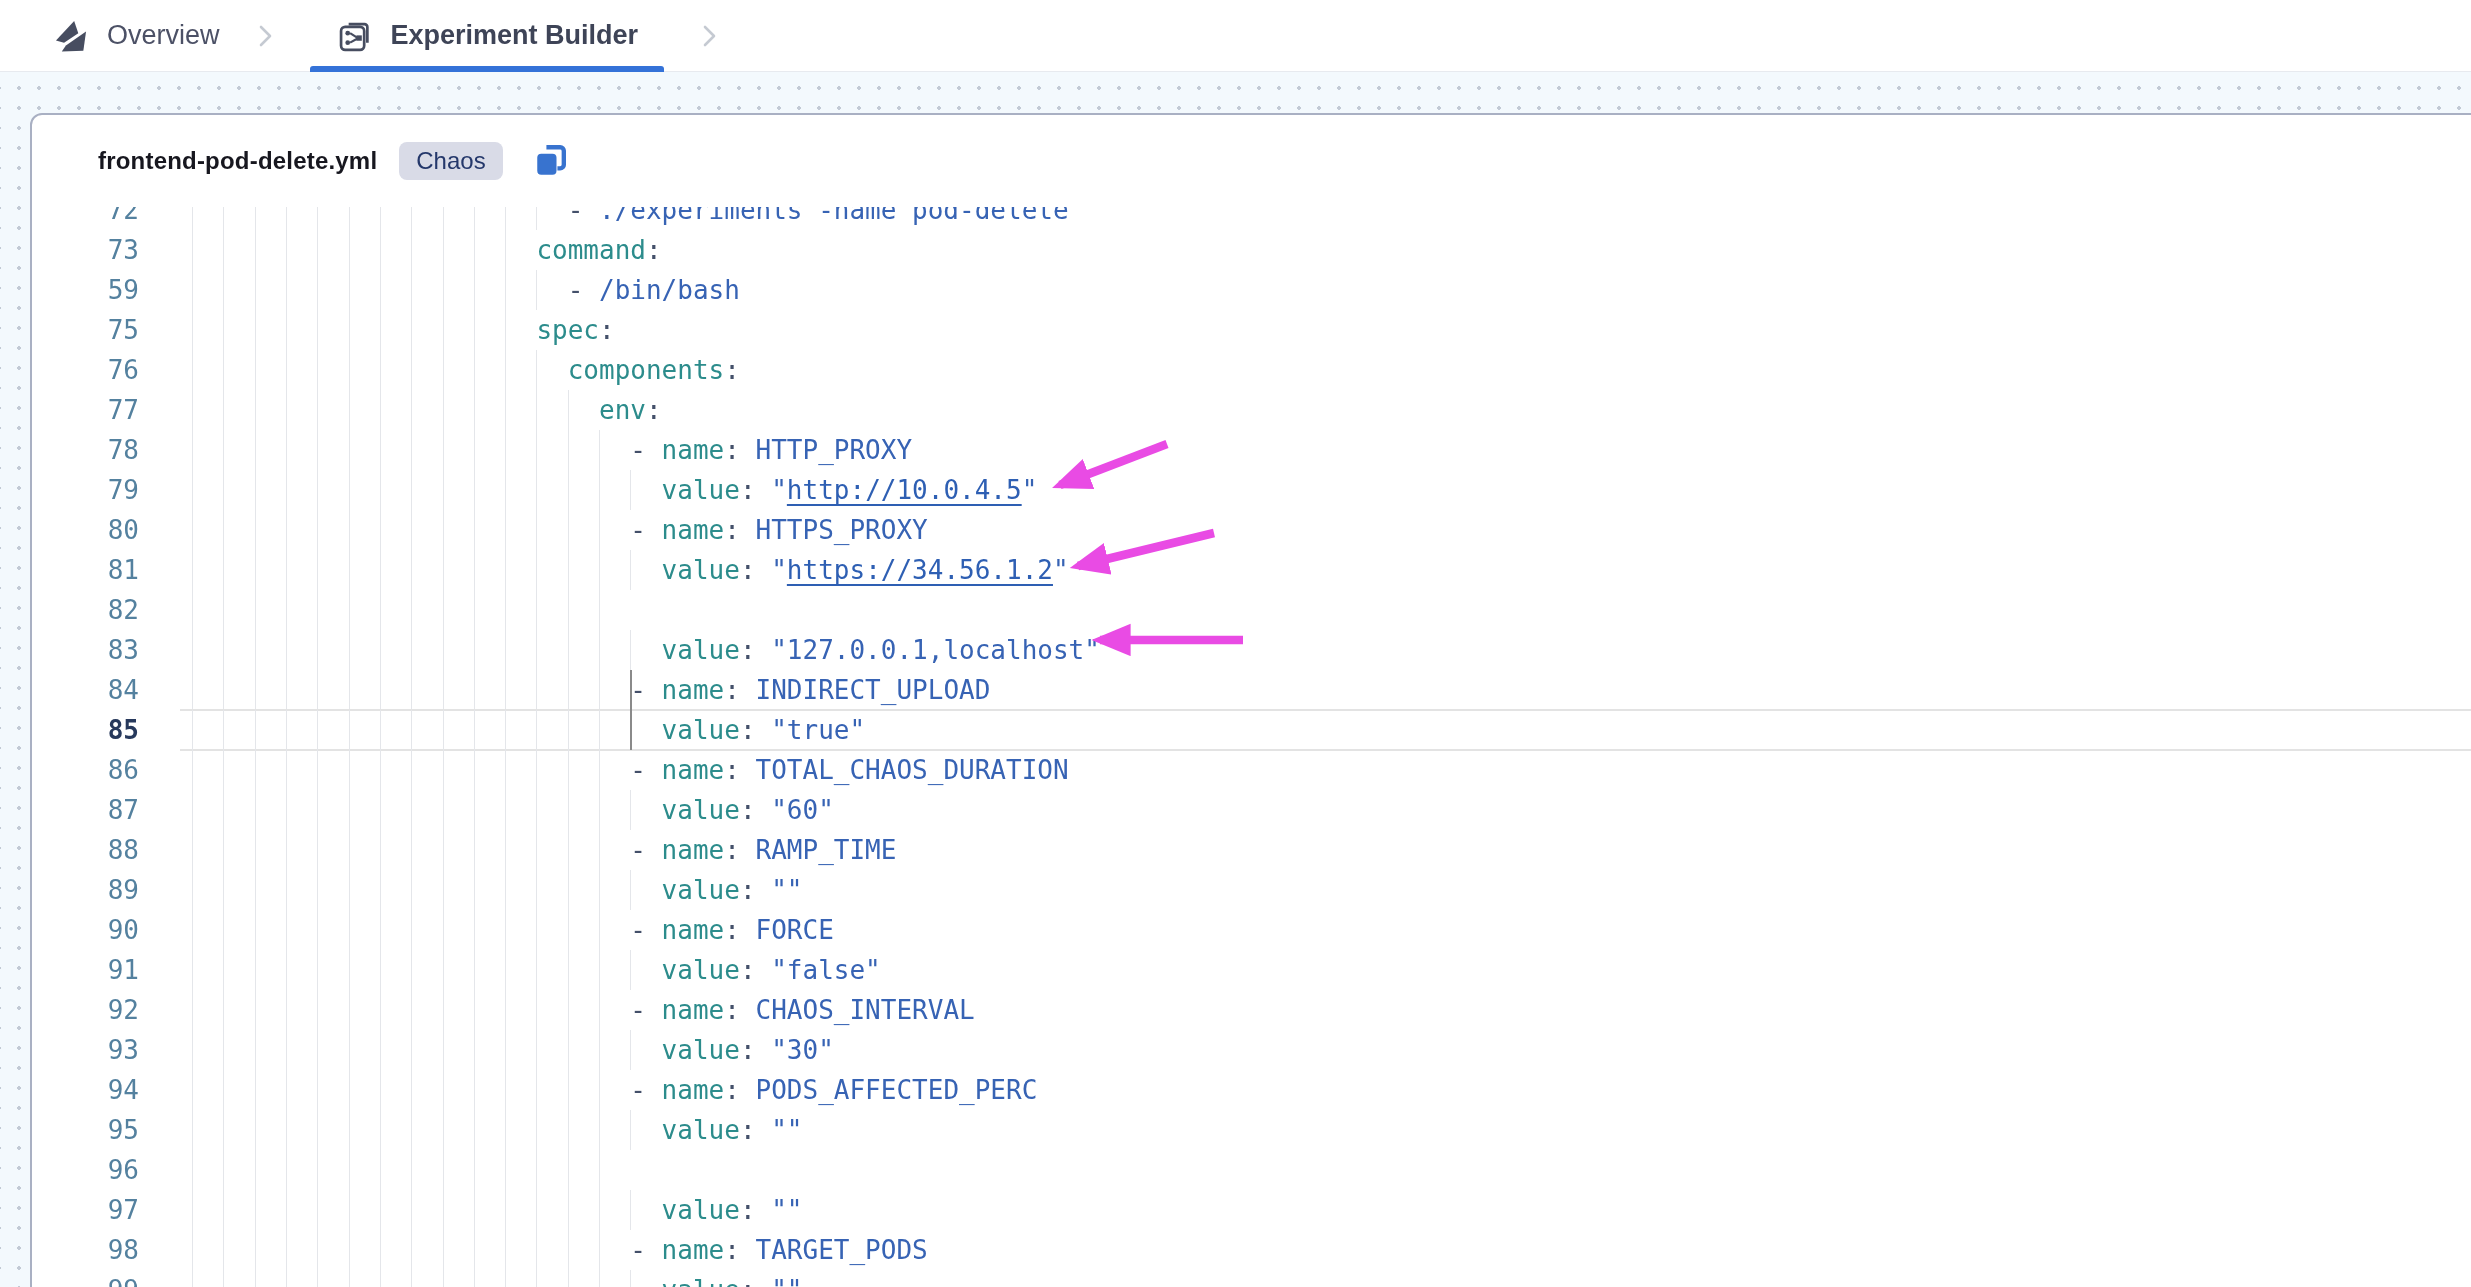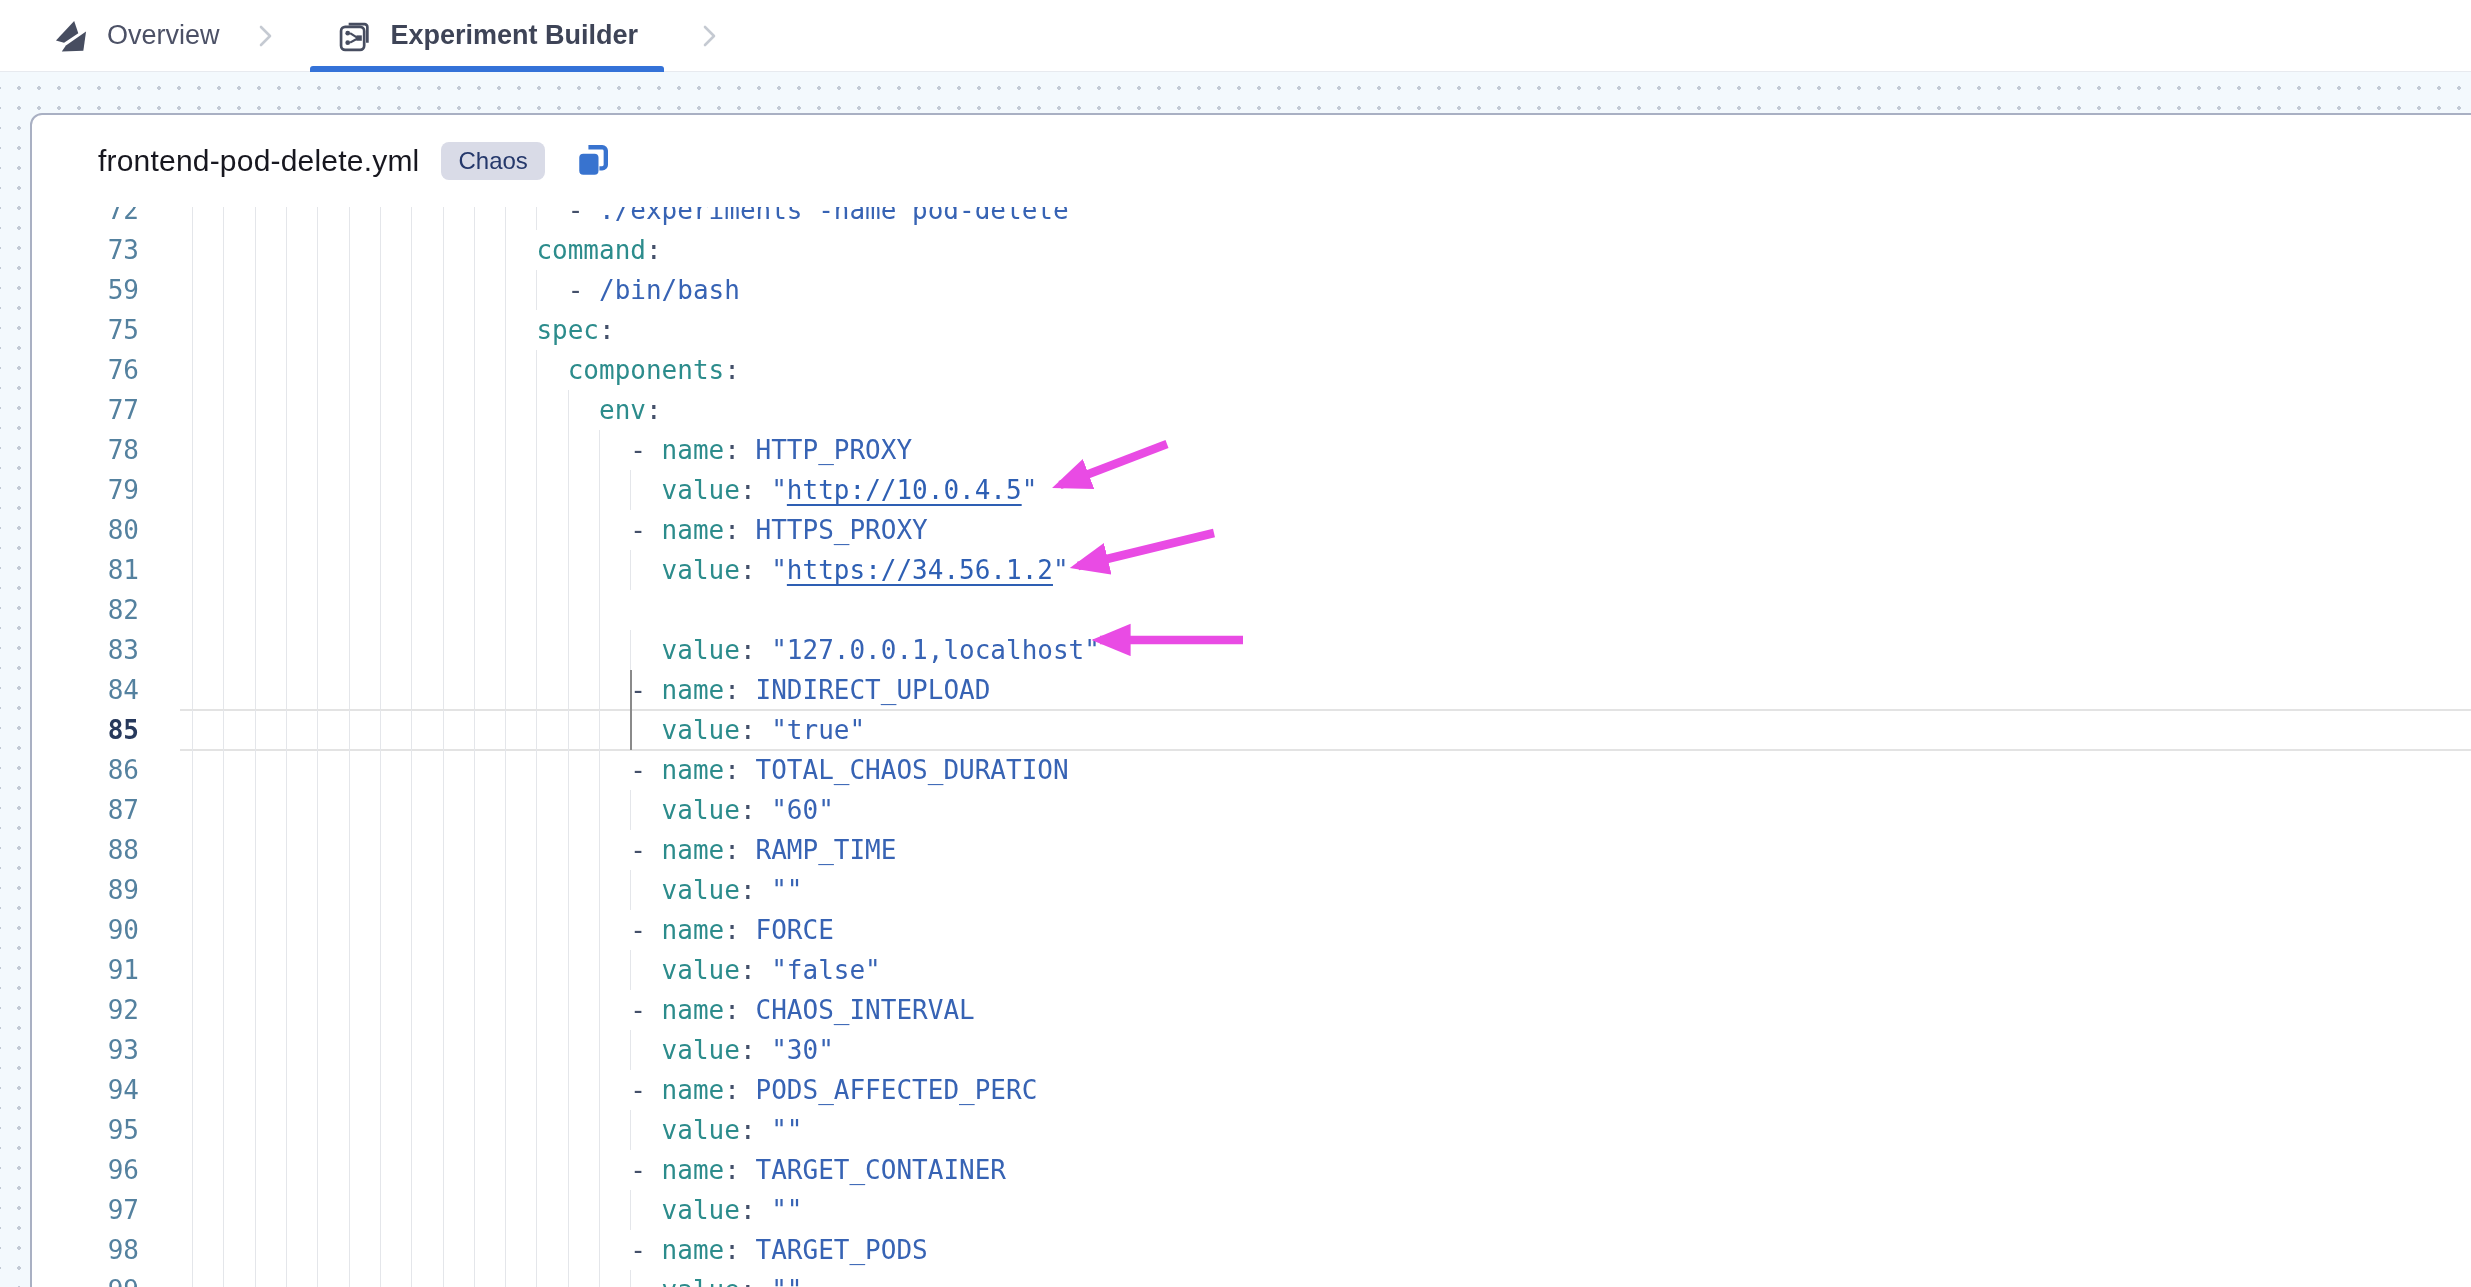--- a/index.html
+++ b/index.html
@@ -21,21 +21,21 @@
   
   .canvas{position:absolute;top:72px;left:0;right:0;bottom:0;overflow:hidden;
        background-color:#f3f9fd;
        background-image:radial-gradient(circle,#c2cad5 1.7px,transparent 2px);
        background-size:20px 20px;background-position:9px 6px;}
 
   
   .card{position:absolute;top:41px;left:30px;right:-4px;bottom:-6px;background:#fff;
        border:2px solid #a9b0c3;border-radius:12px 0 0 0;overflow:hidden;}
   .card-header{height:92px;display:flex;align-items:center;padding-left:66px;}
-  .file-title{font-size:30px;font-weight:normal;color:#17171f;letter-spacing:.2px;}
+  .file-title{font-size:24px;font-weight:bold;color:#17171f;letter-spacing:.2px;}
   .badge{margin-left:22px;background:#d9dbe7;color:#25386b;font-size:24px;
        padding:7px 17px;border-radius:8px;line-height:1;}
   .copy-btn{margin-left:26px;background:none;border:none;padding:0;cursor:pointer;
        display:flex;align-items:center;}
 
   
   .editor{position:absolute;top:92px;left:0;right:0;bottom:0;overflow:hidden;
        font-family:"DejaVu Sans Mono",monospace;}
   .lines{position:absolute;top:-17px;left:0;right:0;height:1240px;}
   .cl{position:absolute;left:0;right:0;height:40px;}
@@ -554,21 +554,20 @@
             <i class="g" style="left:285.2px"></i>
             <i class="g" style="left:316.5px"></i>
             <i class="g" style="left:347.8px"></i>
             <i class="g" style="left:379.2px"></i>
             <i class="g" style="left:410.5px"></i>
             <i class="g" style="left:441.8px"></i>
             <i class="g" style="left:473.1px"></i>
             <i class="g" style="left:504.4px"></i>
             <i class="g" style="left:535.7px"></i>
             <i class="g" style="left:567.0px"></i>
-            <span class="code">                            <span class="tk-dash">- </span><span class="tk-key">name</span><span class="tk-punc">: </span><span class="tk-val">TARGET_CONTAINER</span></span>
           </div>
           <div class="cl" style="top: 1000px;">
             <span class="ln">97</span>
             <i class="g" style="left:160.0px"></i>
             <i class="g" style="left:191.3px"></i>
             <i class="g" style="left:222.6px"></i>
             <i class="g" style="left:253.9px"></i>
             <i class="g" style="left:285.2px"></i>
             <i class="g" style="left:316.5px"></i>
             <i class="g" style="left:347.8px"></i>

